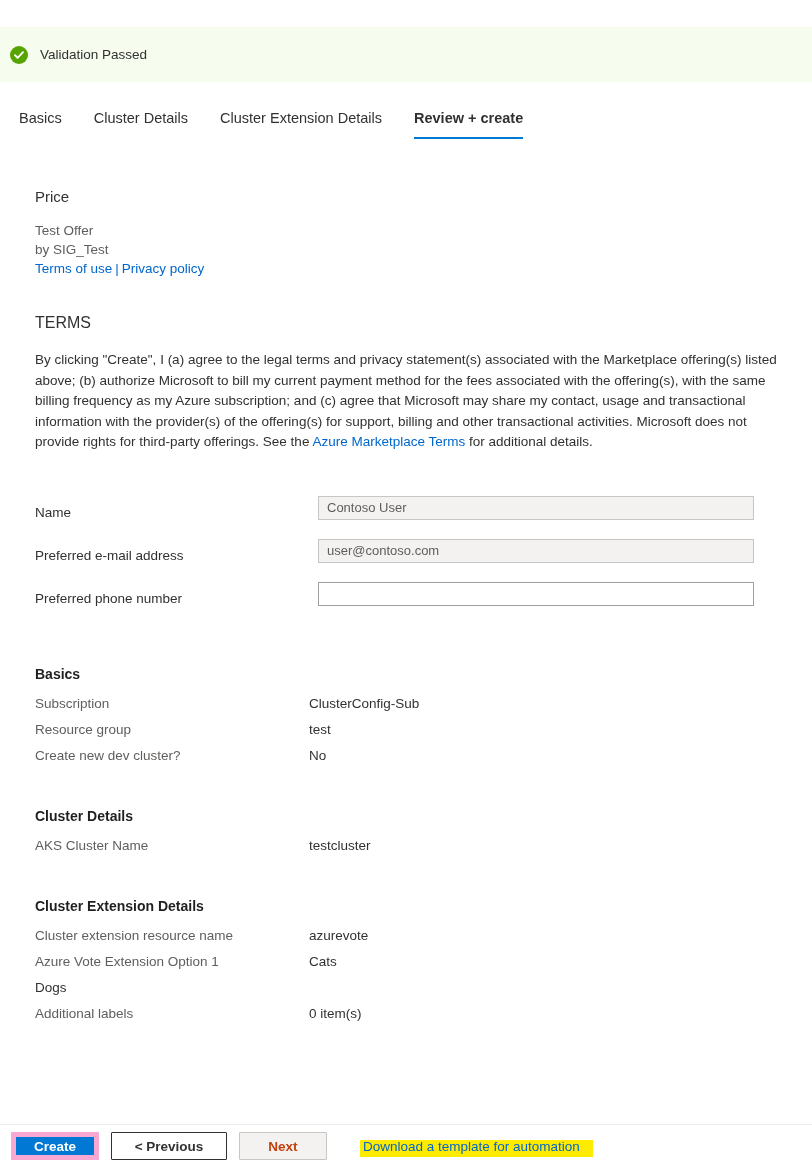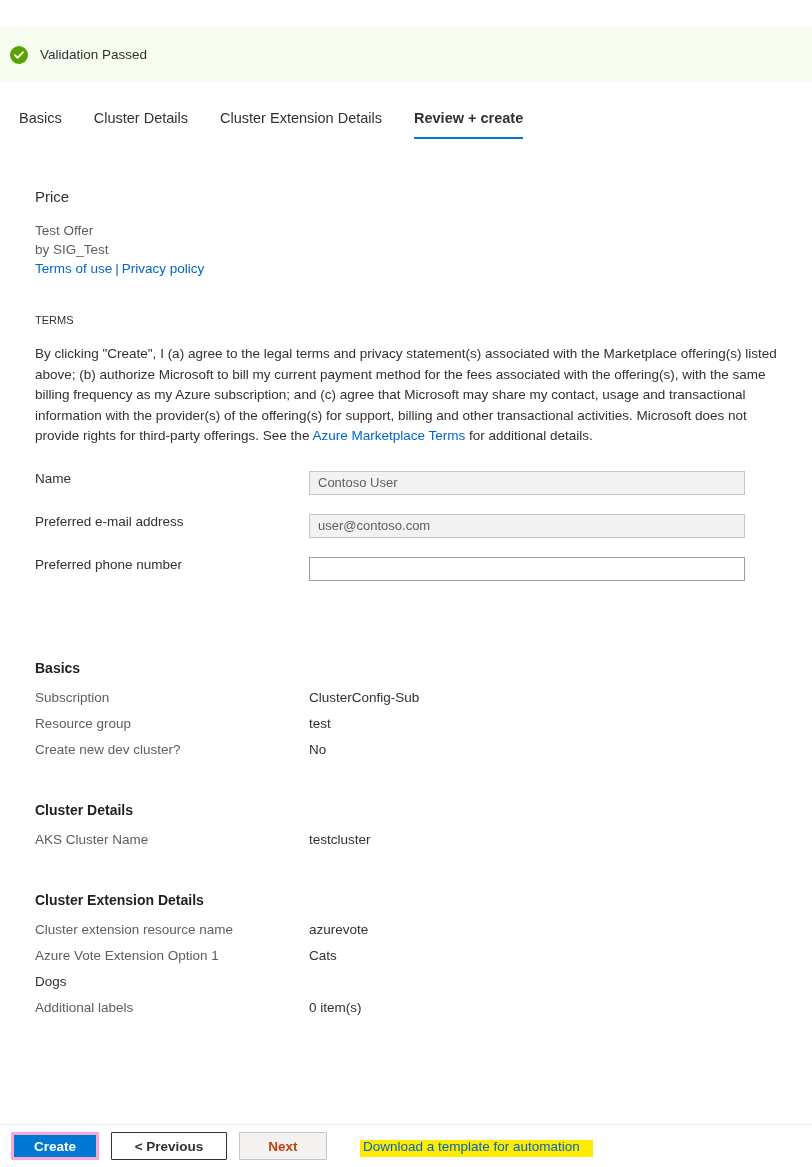--- a/index.html
+++ b/index.html
@@ -101,38 +101,39 @@
   }
   .offer-links { font-size: 13.5px; }
   a.lnk {
     color: #0066cc;
     text-decoration: none;
     cursor: pointer;
   }
   .sep { color: #0066cc; margin: 0 3px; }
 
   h3.terms-heading {
-    font-size: 11px;
+    font-size: 16px;
     font-weight: normal;
     color: #323130;
     margin: 38px 0 18px 0;
   }
   p.terms-body {
     font-size: 13.5px;
     line-height: 20.5px;
     color: #323130;
     margin: 0 0 24px 0;
     max-width: 748px;
   }
 
   
   .form-row {
     display: flex;
-    align-items: flex-start;
+    align-items: flex-end;
     height: 43px;
+    gap: 9px;
   }
   .form-label {
     width: 274px;
     flex: 0 0 274px;
     font-size: 13.5px;
     color: #323130;
   }
   .form-input {
     width: 436px;
     height: 24px;
@@ -202,21 +203,21 @@
     font-family: "Liberation Sans", sans-serif;
     font-size: 13.5px;
     font-weight: bold;
     cursor: pointer;
     padding: 0 14px;
     margin-right: 12px;
     border-radius: 1px;
   }
   .btn-primary {
     background: #0078d4;
-    border: 3px solid #f9a8d4;
+    border: 5px solid #f9a8d4;
     color: #ffffff;
   }
   .btn-secondary {
     background: #ffffff;
     border: 1px solid #323130;
     color: #323130;
     min-width: 116px;
   }
   .btn-disabled {
     background: #f3f2f1;

